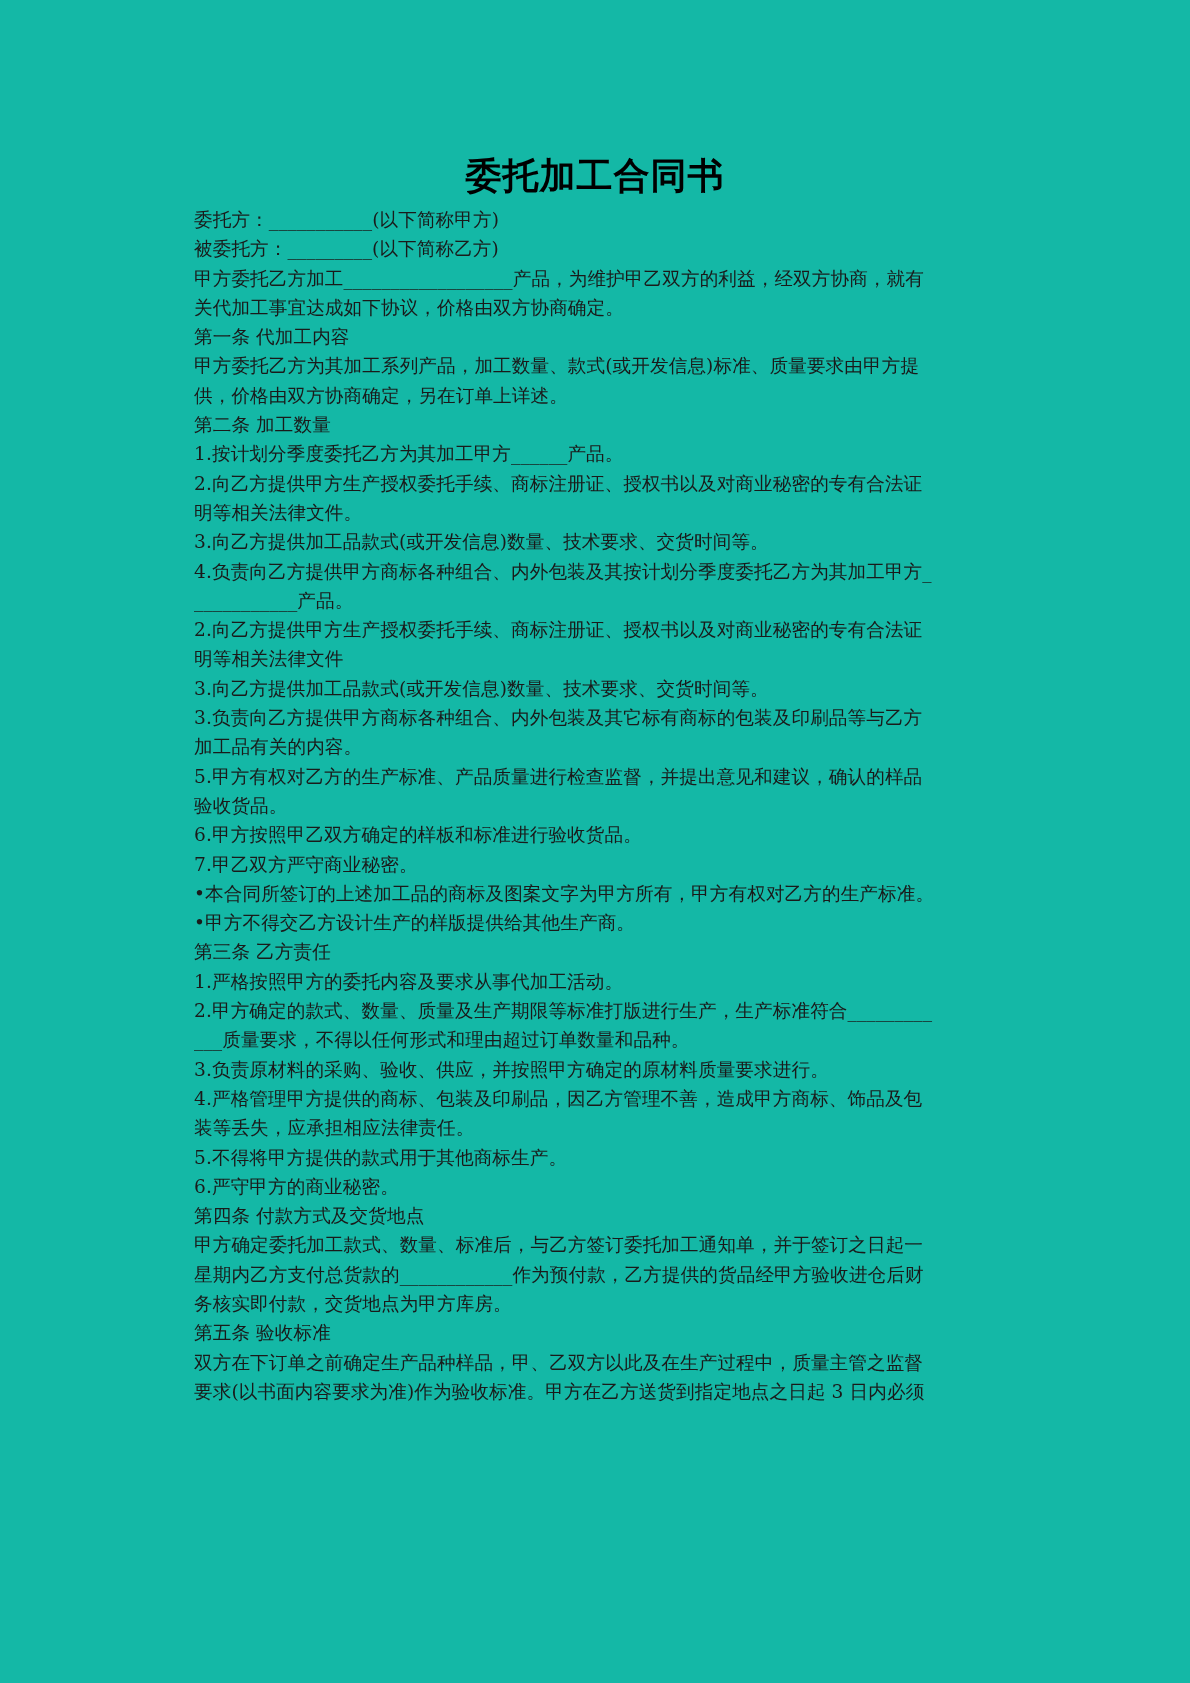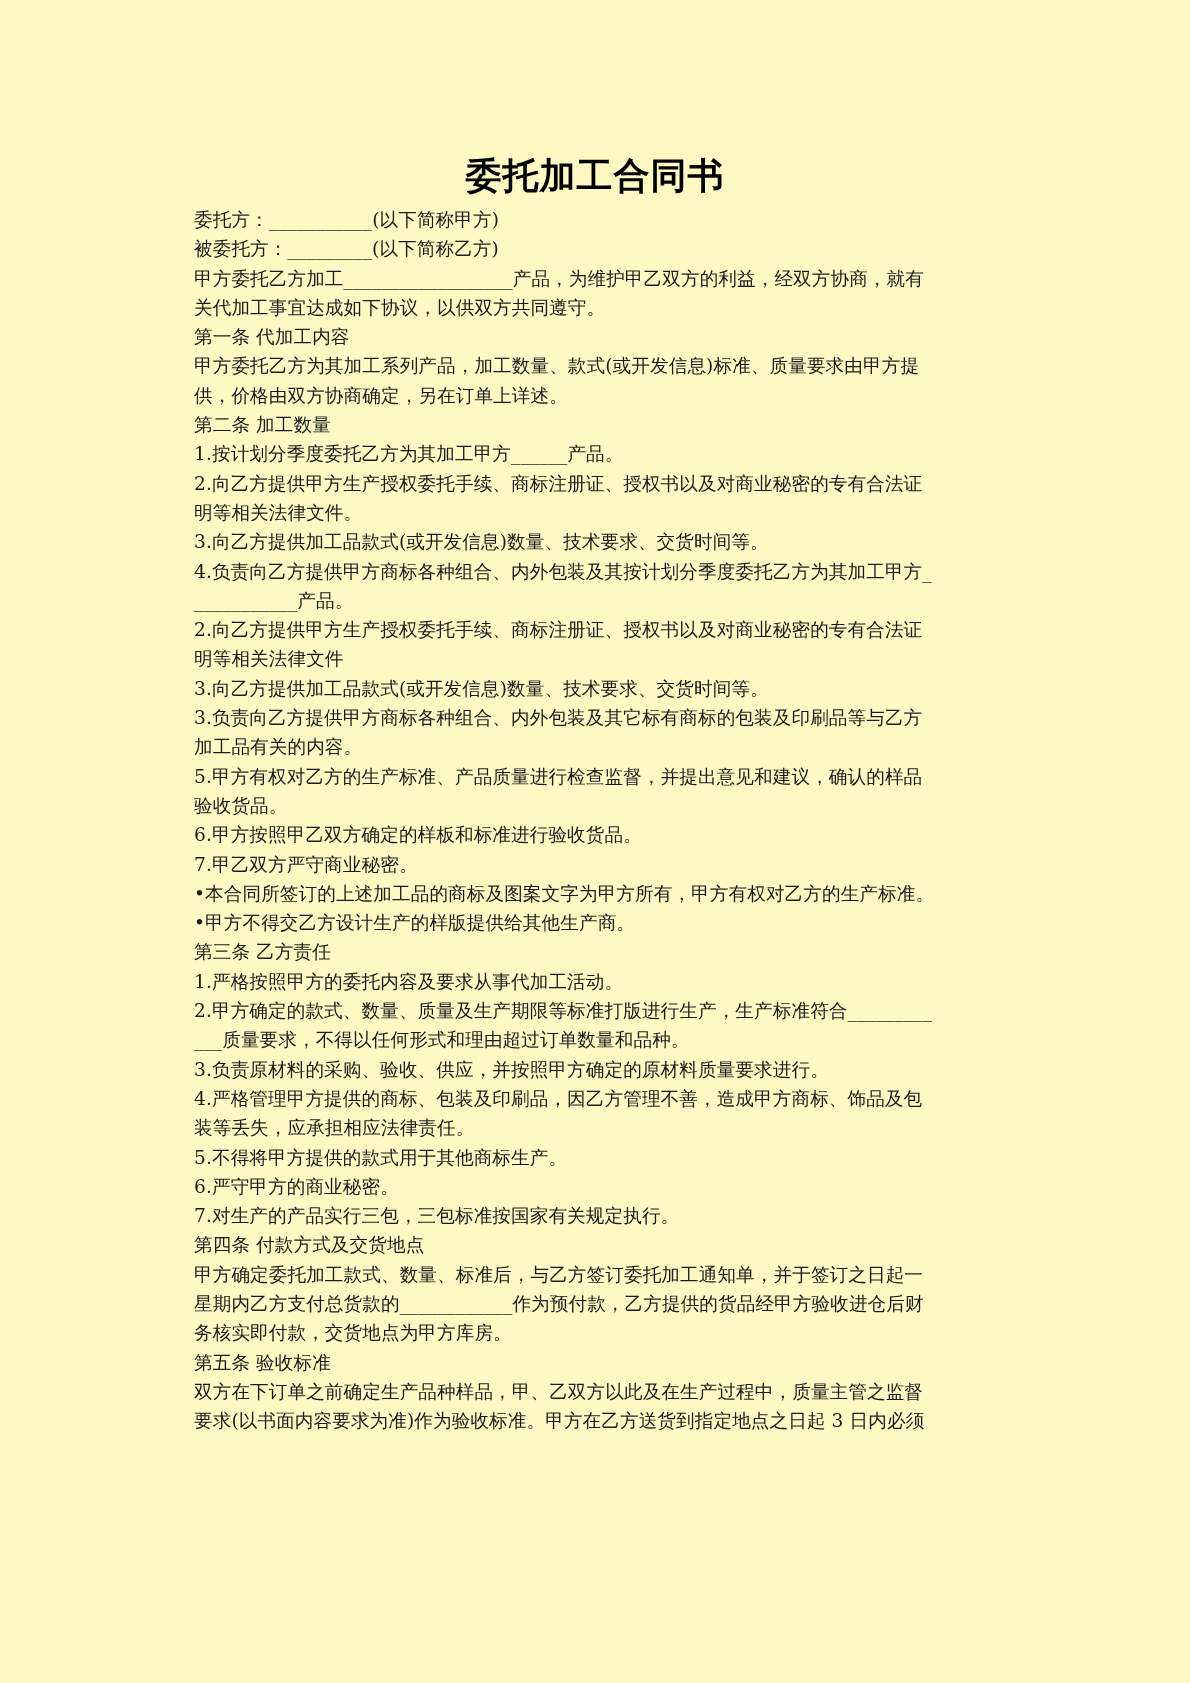--- a/index.html
+++ b/index.html
@@ -1,35 +1,35 @@
 <!DOCTYPE html>
 <html><head>
 <meta charset="utf-8">
 <style>
   html, body { margin:0; padding:0; background:#ffffff; }
   body { width:1190px; height:1683px; position:relative; overflow:hidden;
          font-family:"DejaVu Serif","Liberation Serif",serif; color:#111; }
-  .page { position:absolute; left:0; top:0; width:1190px; height:1683px; background:#fef9c3; }
+  .page { position:absolute; left:0; top:0; width:1190px; height:1683px; background:#14b8a6; }
   .title { position:absolute; left:0; width:1190px; top:152px; text-align:center;
            font-family:"DejaVu Sans","Liberation Sans",sans-serif; font-weight:bold;
            font-size:36px; letter-spacing:1px; color:#000; }
   .body { position:absolute; left:170px; top:205px; width:780px; }
   .line { font-size:18.6px; line-height:29.3px; height:29.3px; white-space:nowrap;
           letter-spacing:0.1px; color:#1a1a1a;margin-left:24px; }
 </style>
 </head>
 <body>
 
 <div class="page">
   <div class="title">委托加工合同书</div>
   <div class="body" id="doc-body">
       <div class="line">委托方：___________(以下简称甲方)</div>
       <div class="line">被委托方：_________(以下简称乙方)</div>
       <div class="line">甲方委托乙方加工__________________产品，为维护甲乙双方的利益，经双方协商，就有</div>
-      <div class="line">关代加工事宜达成如下协议，以供双方共同遵守。</div>
+      <div class="line">关代加工事宜达成如下协议，价格由双方协商确定。</div>
       <div class="line">第一条 代加工内容</div>
       <div class="line">甲方委托乙方为其加工系列产品，加工数量、款式(或开发信息)标准、质量要求由甲方提</div>
       <div class="line">供，价格由双方协商确定，另在订单上详述。</div>
       <div class="line">第二条 加工数量</div>
       <div class="line">1.按计划分季度委托乙方为其加工甲方______产品。</div>
       <div class="line">2.向乙方提供甲方生产授权委托手续、商标注册证、授权书以及对商业秘密的专有合法证</div>
       <div class="line">明等相关法律文件。</div>
       <div class="line">3.向乙方提供加工品款式(或开发信息)数量、技术要求、交货时间等。</div>
       <div class="line">4.负责向乙方提供甲方商标各种组合、内外包装及其按计划分季度委托乙方为其加工甲方_</div>
       <div class="line">___________产品。</div>
@@ -46,21 +46,20 @@
       <div class="line">•甲方不得交乙方设计生产的样版提供给其他生产商。</div>
       <div class="line">第三条 乙方责任</div>
       <div class="line">1.严格按照甲方的委托内容及要求从事代加工活动。</div>
       <div class="line">2.甲方确定的款式、数量、质量及生产期限等标准打版进行生产，生产标准符合_________</div>
       <div class="line">___质量要求，不得以任何形式和理由超过订单数量和品种。</div>
       <div class="line">3.负责原材料的采购、验收、供应，并按照甲方确定的原材料质量要求进行。</div>
       <div class="line">4.严格管理甲方提供的商标、包装及印刷品，因乙方管理不善，造成甲方商标、饰品及包</div>
       <div class="line">装等丢失，应承担相应法律责任。</div>
       <div class="line">5.不得将甲方提供的款式用于其他商标生产。</div>
       <div class="line">6.严守甲方的商业秘密。</div>
-      <div class="line">7.对生产的产品实行三包，三包标准按国家有关规定执行。</div>
       <div class="line">第四条 付款方式及交货地点</div>
       <div class="line">甲方确定委托加工款式、数量、标准后，与乙方签订委托加工通知单，并于签订之日起一</div>
       <div class="line">星期内乙方支付总货款的____________作为预付款，乙方提供的货品经甲方验收进仓后财</div>
       <div class="line">务核实即付款，交货地点为甲方库房。</div>
       <div class="line">第五条 验收标准</div>
       <div class="line">双方在下订单之前确定生产品种样品，甲、乙双方以此及在生产过程中，质量主管之监督</div>
       <div class="line">要求(以书面内容要求为准)作为验收标准。甲方在乙方送货到指定地点之日起 3 日内必须</div>
     </div>
 </div>
 

